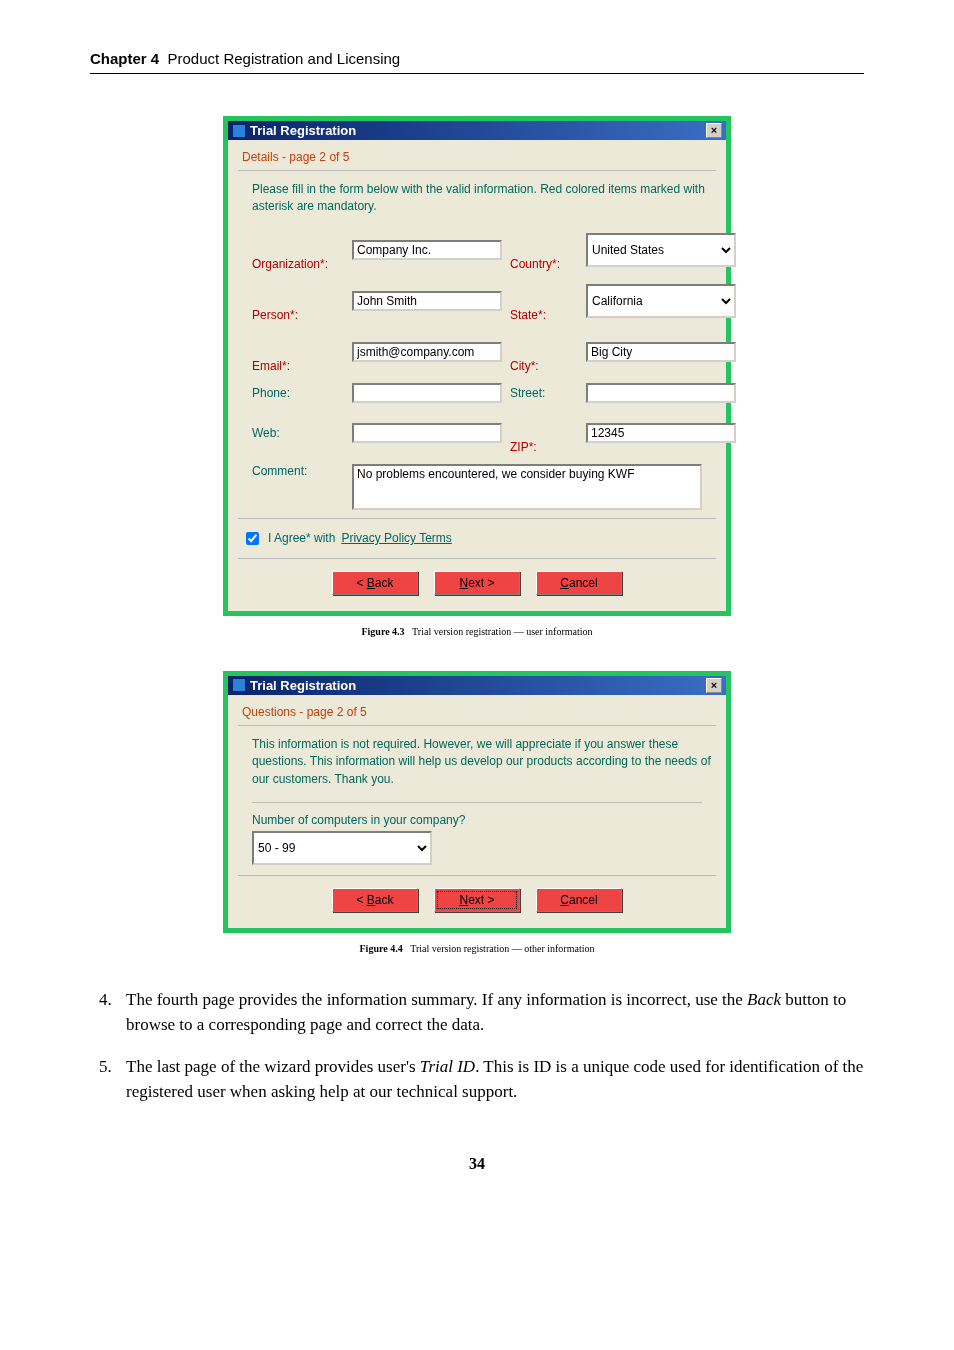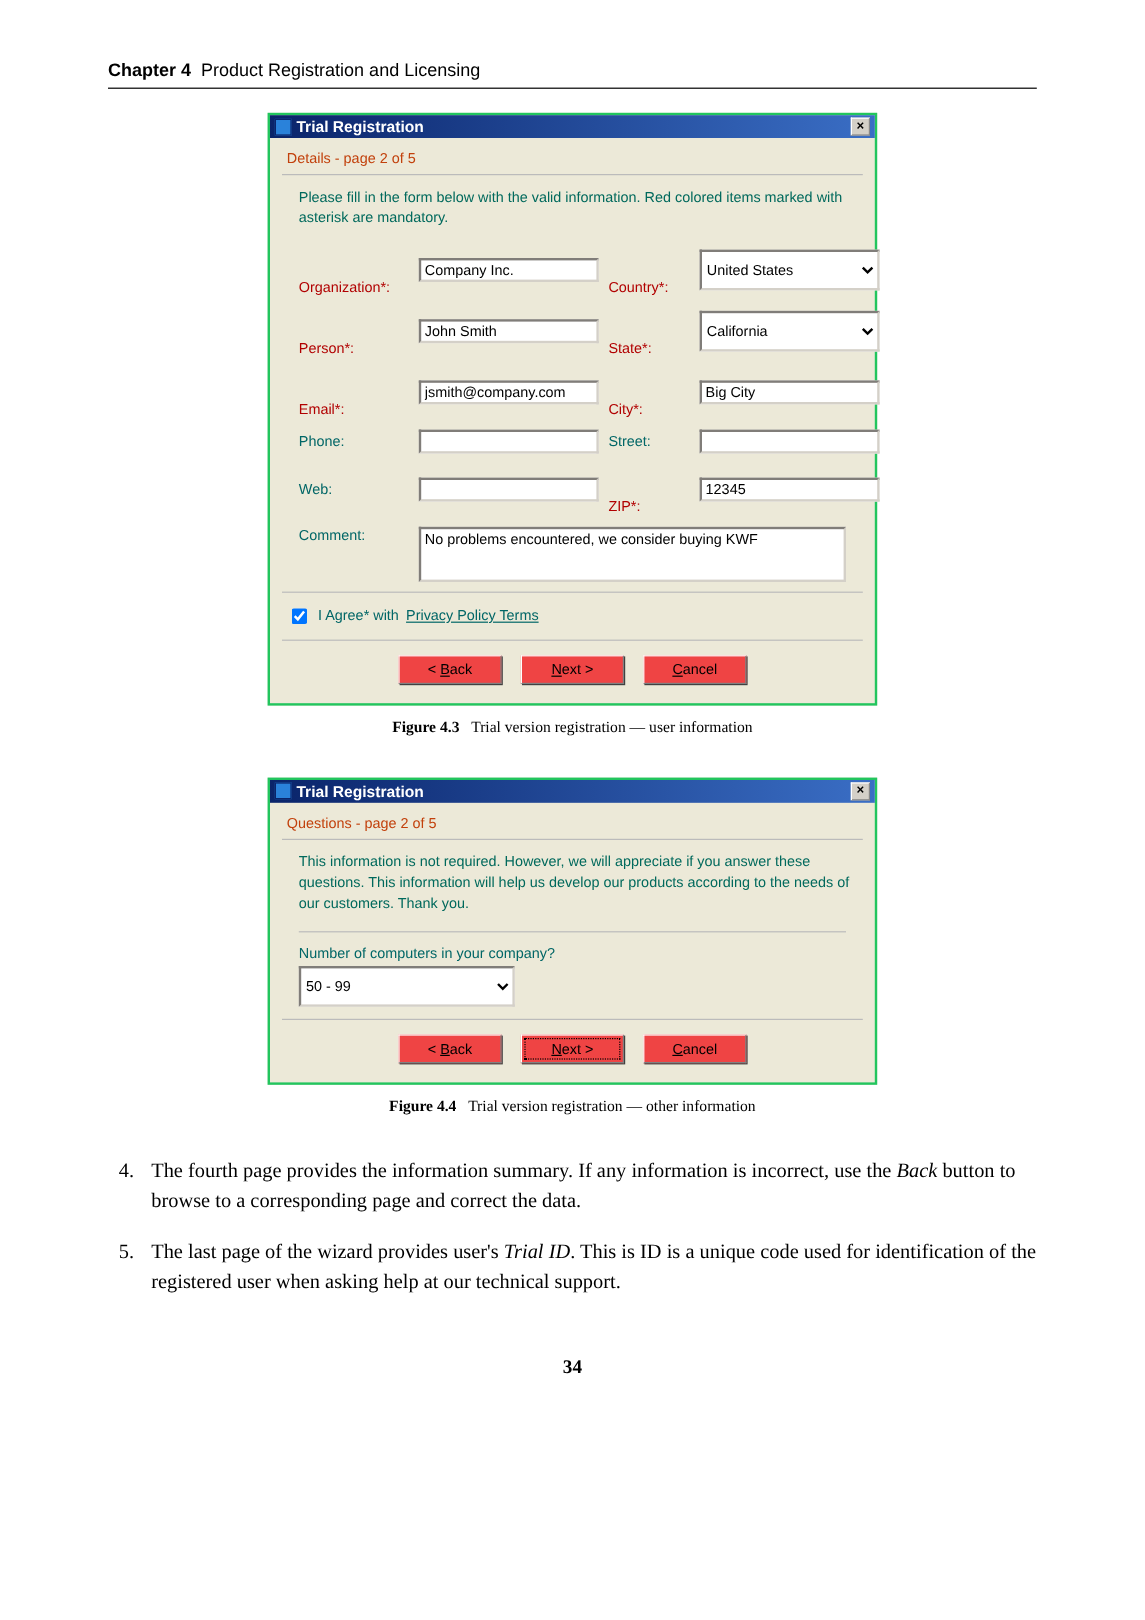--- a/index.html
+++ b/index.html
@@ -11,28 +11,28 @@
     width: 954px;
   }
   .page {
     padding: 50px 90px 50px 90px;
   }
   .chapter-header {
     font-family: "Lucida Sans", "Segoe UI", sans-serif;
     font-size: 15px;
     padding-bottom: 6px;
     border-bottom: 1px solid #000;
-    margin-bottom: 20px;
+    margin-bottom: 42px;
   }
   .chapter-header .bold { font-weight: bold; }
   .dialog {
     width: 508px;
     margin: 0 auto 8px auto;
     background: #ece9d8;
-    border: 2px solid #22c55e;
+    border: 5px solid #22c55e;
     font-family: Tahoma, "Segoe UI", sans-serif;
     font-size: 12px;
   }
   .titlebar {
     background: linear-gradient(to right, #0a246a, #3a6ec5);
     color: #fff;
     font-weight: bold;
     font-size: 13px;
     padding: 2px 4px;
     display: flex;
@@ -112,21 +112,21 @@
     border-top-color: #fff;
     border-left-color: #fff;
     box-shadow: 1px 1px 0 #404040;
     cursor: pointer;
   }
   .win-btn.default { outline: 1px dotted #000; outline-offset: -4px; }
   .accel { text-decoration: underline; }
   .fig-caption {
     text-align: center;
     font-family: "Times New Roman", serif;
-    font-size: 13px;
+    font-size: 10px;
     margin: 10px 0 34px 0;
   }
   .fig-caption .fb { font-weight: bold; }
   .question-block { margin: 0 14px 10px 14px; }
   .qlabel { color: #006666; margin-bottom: 4px; }
   .short-select { width: 180px; }
   .body-text {
     font-family: "Bitstream Charter", Georgia, serif;
     font-size: 17px;
     line-height: 1.45;

